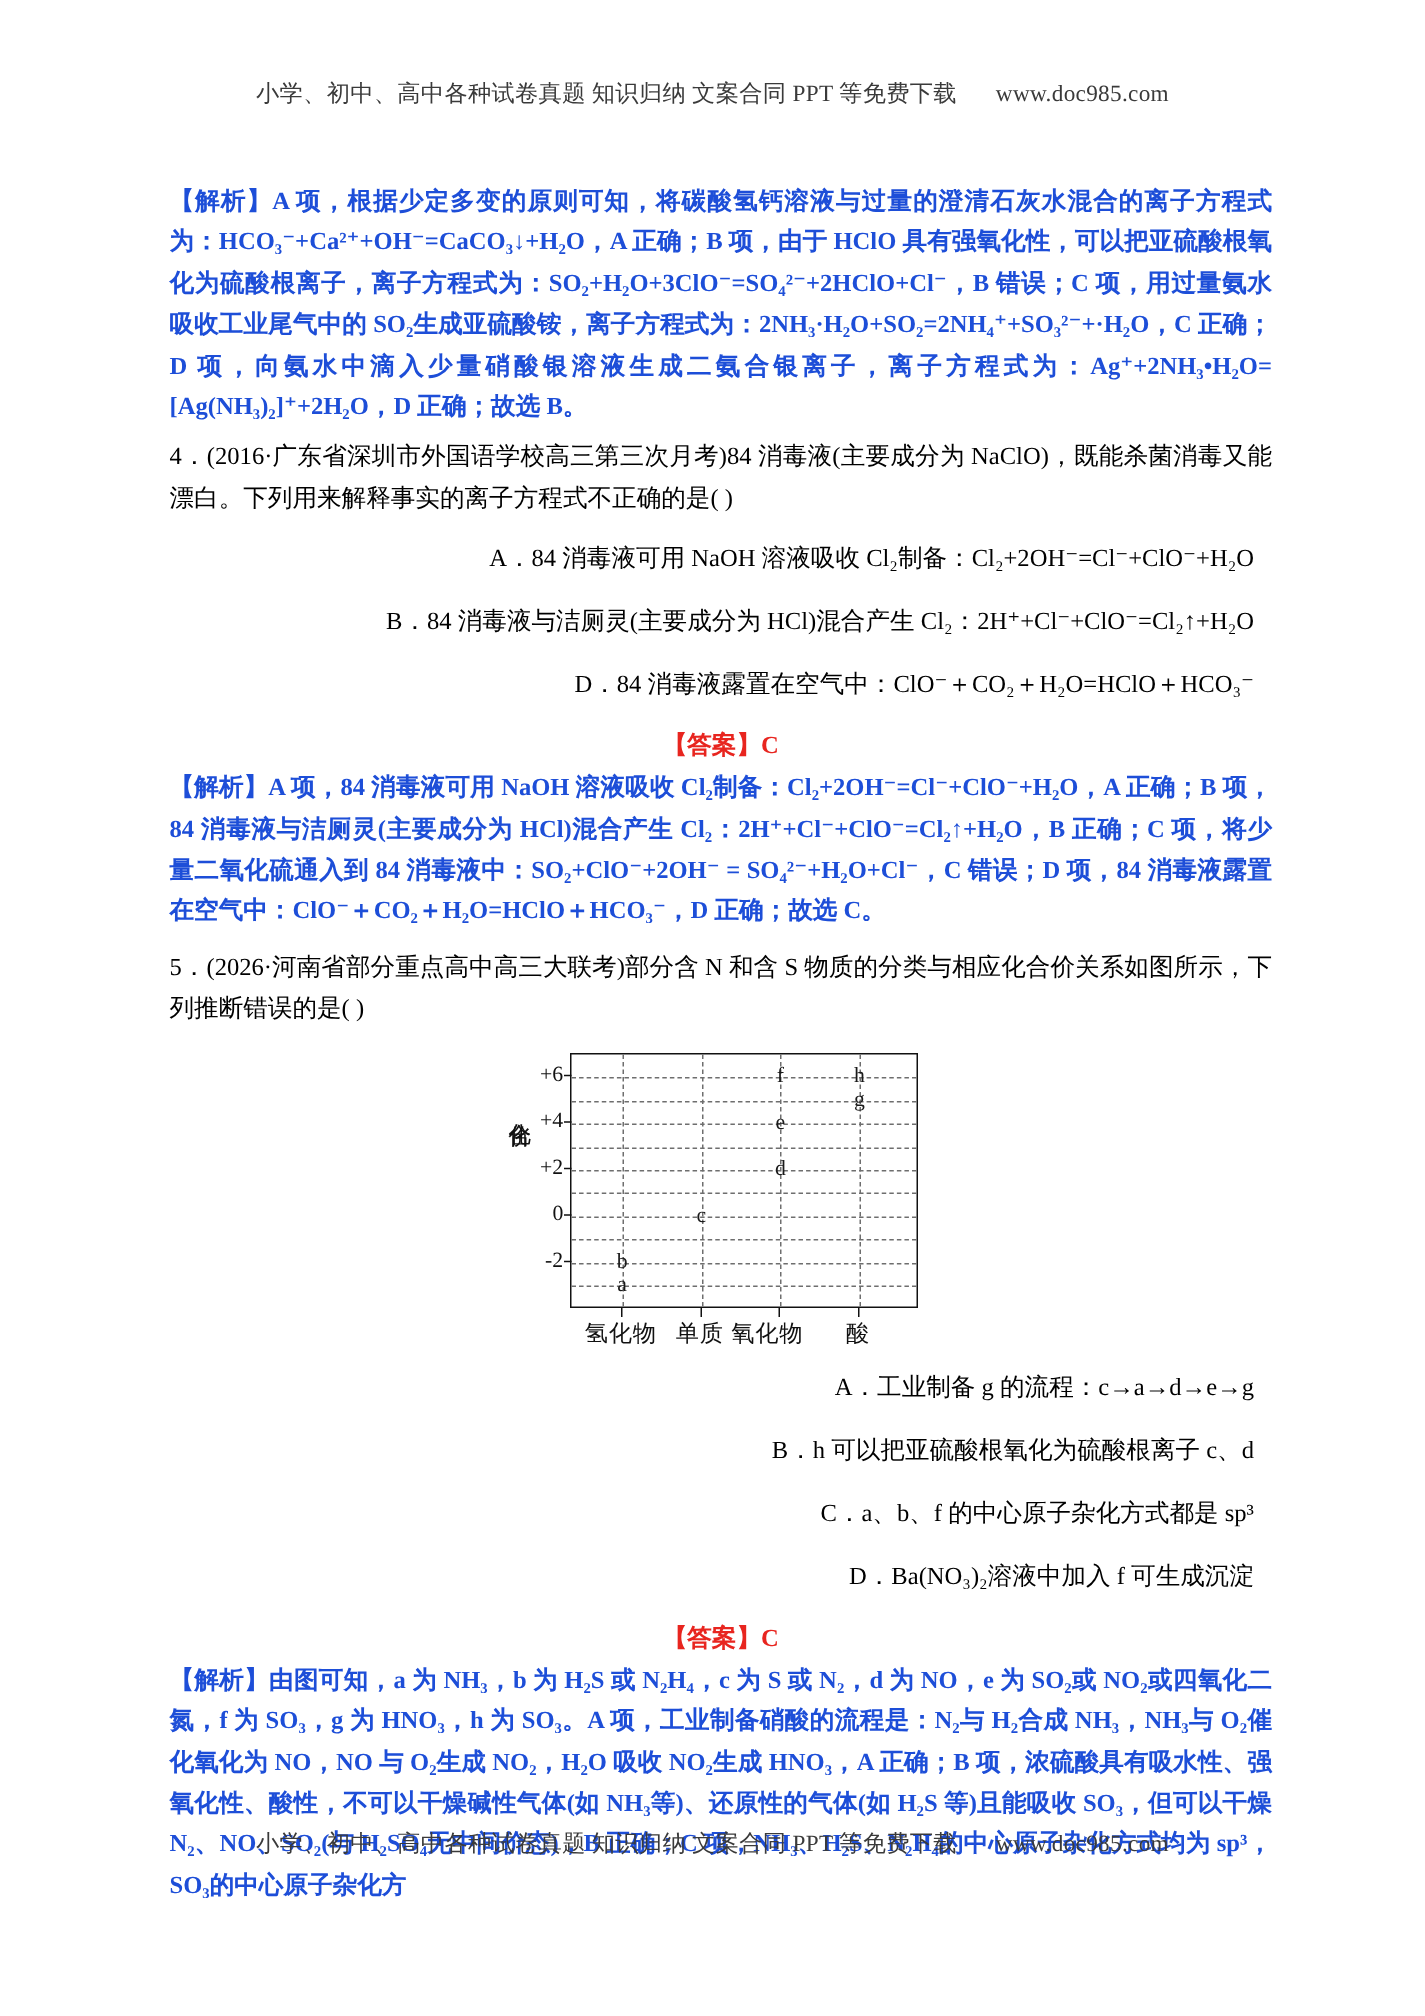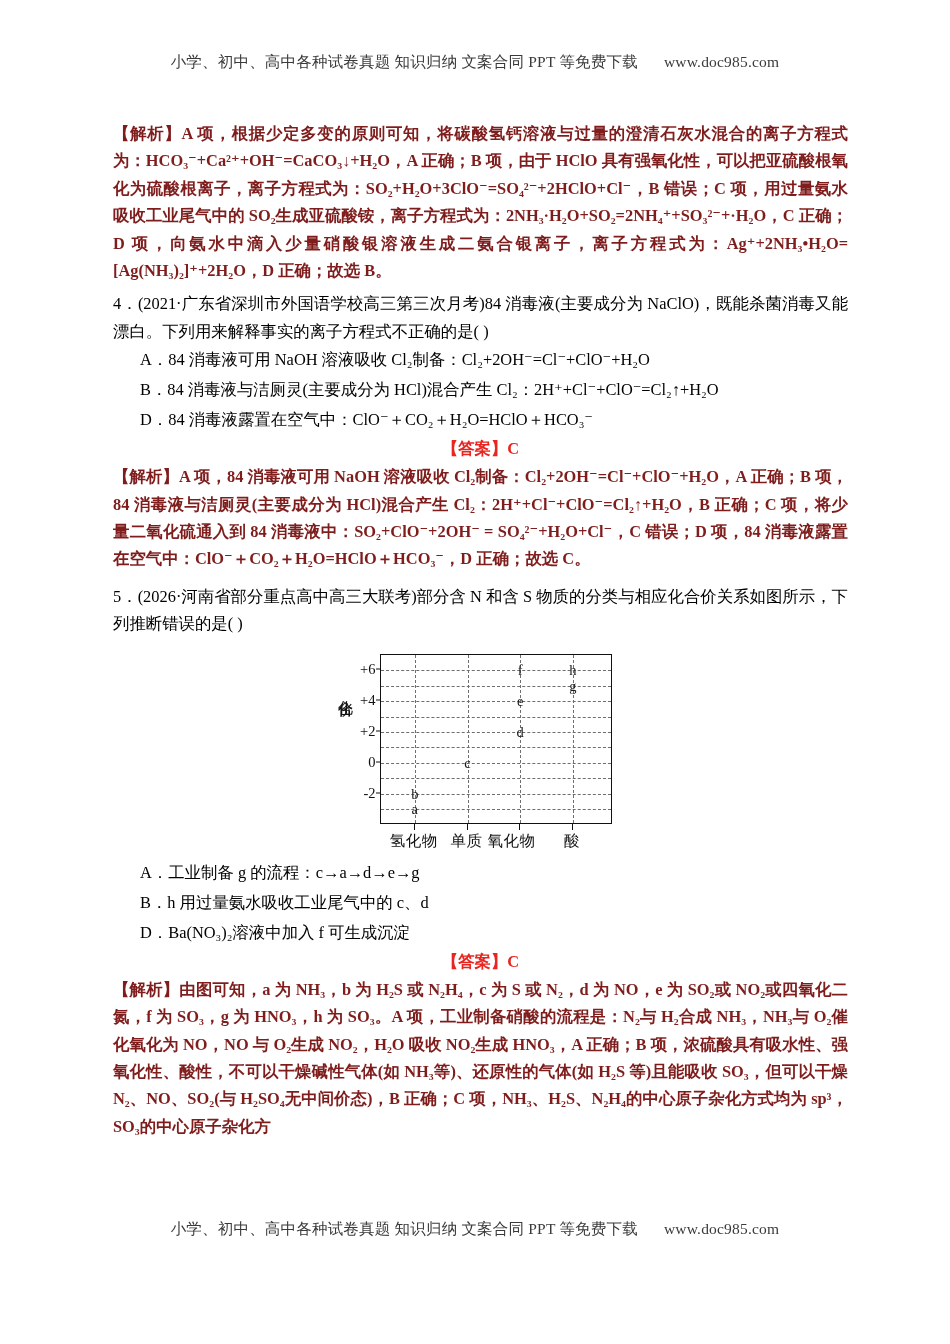--- a/index.html
+++ b/index.html
@@ -47,31 +47,32 @@
   }
 
   p.para {
     margin: 0;
     font-size: 16.4px;
     line-height: 27.4px;
     text-align: justify;
     text-justify: inter-ideograph;
   }
   p.red {
-    color: #7f1d1d;
+    color: #1d4ed8;
     font-weight: bold;
   }
   p.black { color: #000; }
   .q-line { margin-top: 3px; }
 
   .opt {
-    margin: 0;
+    margin: 12px;
     font-size: 16.4px;
     line-height: 30px;
     padding-left: 27px;
+    text-align: right;
   }
   .ans {
     margin: 0;
     font-size: 16.4px;
     line-height: 28px;
     color: #e8251f;
     font-weight: bold;
     text-align: center;
   }
   .gap-sm { height: 6px; }
@@ -176,21 +177,21 @@
   <div class="header-note">
     <span>小学、初中、高中各种试卷真题 知识归纳 文案合同 PPT 等免费下载</span><span class="url">www.doc985.com</span>
   </div>
 
   <div class="content">
 
     <p class="para red"><span>【解析】</span><span>A 项，根据少定多变的原则可知，将碳酸氢钙溶液与过量的澄清石灰水混合的离子方程式为：HCO₃⁻+Ca²⁺+OH⁻=CaCO₃↓+H₂O，A 正确；B 项，由于 HClO 具有强氧化性，可以把亚硫酸根氧化为硫酸根离子，离子方程式为：SO₂+H₂O+3ClO⁻=SO₄²⁻+2HClO+Cl⁻，B 错误；C 项，用过量氨水吸收工业尾气中的 SO₂生成亚硫酸铵，离子方程式为：2NH₃·H₂O+SO₂=2NH₄⁺+SO₃²⁻+·H₂O，C 正确；D 项，向氨水中滴入少量硝酸银溶液生成二氨合银离子，离子方程式为：Ag⁺+2NH₃•H₂O=[Ag(NH₃)₂]⁺+2H₂O，D 正确；故选 B。</span></p>
 
     <div class="gap-sm"></div>
 
-    <p class="para black q-line"><span>4．</span><span>(2021·广东省深圳市外国语学校高三第三次月考)</span><span>84 消毒液(主要成分为 NaClO)，既能杀菌消毒又能漂白。下列用来解释事实的离子方程式不正确的是(    )</span></p>
+    <p class="para black q-line"><span>4．</span><span>(2016·广东省深圳市外国语学校高三第三次月考)</span><span>84 消毒液(主要成分为 NaClO)，既能杀菌消毒又能漂白。下列用来解释事实的离子方程式不正确的是(    )</span></p>
 
     <p class="opt"><span>A．84 消毒液可用 NaOH 溶液吸收 Cl₂制备：Cl₂+2OH⁻=Cl⁻+ClO⁻+H₂O</span></p>
     <p class="opt"><span>B．84 消毒液与洁厕灵(主要成分为 HCl)混合产生 Cl₂：2H⁺+Cl⁻+ClO⁻=Cl₂↑+H₂O</span></p>
     <p class="opt"><span>D．84 消毒液露置在空气中：ClO⁻＋CO₂＋H₂O=HClO＋HCO₃⁻</span></p>
 
     <p class="ans"><span>【答案】</span><span>C</span></p>
 
     <p class="para red"><span>【解析】</span><span>A 项，84 消毒液可用 NaOH 溶液吸收 Cl₂制备：Cl₂+2OH⁻=Cl⁻+ClO⁻+H₂O，A 正确；B 项，84 消毒液与洁厕灵(主要成分为 HCl)混合产生 Cl₂：2H⁺+Cl⁻+ClO⁻=Cl₂↑+H₂O，B 正确；C 项，将少量二氧化硫通入到 84 消毒液中：SO₂+ClO⁻+2OH⁻ = SO₄²⁻+H₂O+Cl⁻，C 错误；D 项，84 消毒液露置在空气中：ClO⁻＋CO₂＋H₂O=HClO＋HCO₃⁻，D 正确；故选 C。</span></p>
 
     <div class="gap-md"></div>
@@ -243,21 +244,22 @@
             <span style="position: absolute; left: 196.455px; width: 80px;">酸</span>
           </div>
       <div class="xtickmark" style="left: 78.2727px;"></div>
           <div class="xtickmark" style="left: 131px;"></div>
           <div class="xtickmark" style="left: 183.727px;"></div>
           <div class="xtickmark" style="left: 236.455px;"></div>
         </div>
     </div>
 
     <p class="opt"><span>A．工业制备 g 的流程：c→a→d→e→g</span></p>
-    <p class="opt"><span>B．h 用过量氨水吸收工业尾气中的 c、d</span></p>
+    <p class="opt"><span>B．h 可以把亚硫酸根氧化为硫酸根离子 c、d</span></p>
+    <p class="opt"><span>C．a、b、f 的中心原子杂化方式都是 sp³</span></p>
     <p class="opt"><span>D．Ba(NO₃)₂溶液中加入 f 可生成沉淀</span></p>
 
     <p class="ans"><span>【答案】</span><span>C</span></p>
 
     <p class="para red"><span>【解析】</span><span>由图可知，a 为 NH₃，b 为 H₂S 或 N₂H₄，c 为 S 或 N₂，d 为 NO，e 为 SO₂或 NO₂或四氧化二氮，f 为 SO₃，g 为 HNO₃，h 为 SO₃。A 项，工业制备硝酸的流程是：N₂与 H₂合成 NH₃，NH₃与 O₂催化氧化为 NO，NO 与 O₂生成 NO₂，H₂O 吸收 NO₂生成 HNO₃，A 正确；B 项，浓硫酸具有吸水性、强氧化性、酸性，不可以干燥碱性气体(如 NH₃等)、还原性的气体(如 H₂S 等)且能吸收 SO₃，但可以干燥 N₂、NO、SO₂(与 H₂SO₄无中间价态)，B 正确；C 项，NH₃、H₂S、N₂H₄的中心原子杂化方式均为 sp³，SO₃的中心原子杂化方</span></p>
 
   </div>
 
   <div class="footer-note">
     <span>小学、初中、高中各种试卷真题 知识归纳 文案合同 PPT 等免费下载</span><span class="url">www.doc985.com</span>

